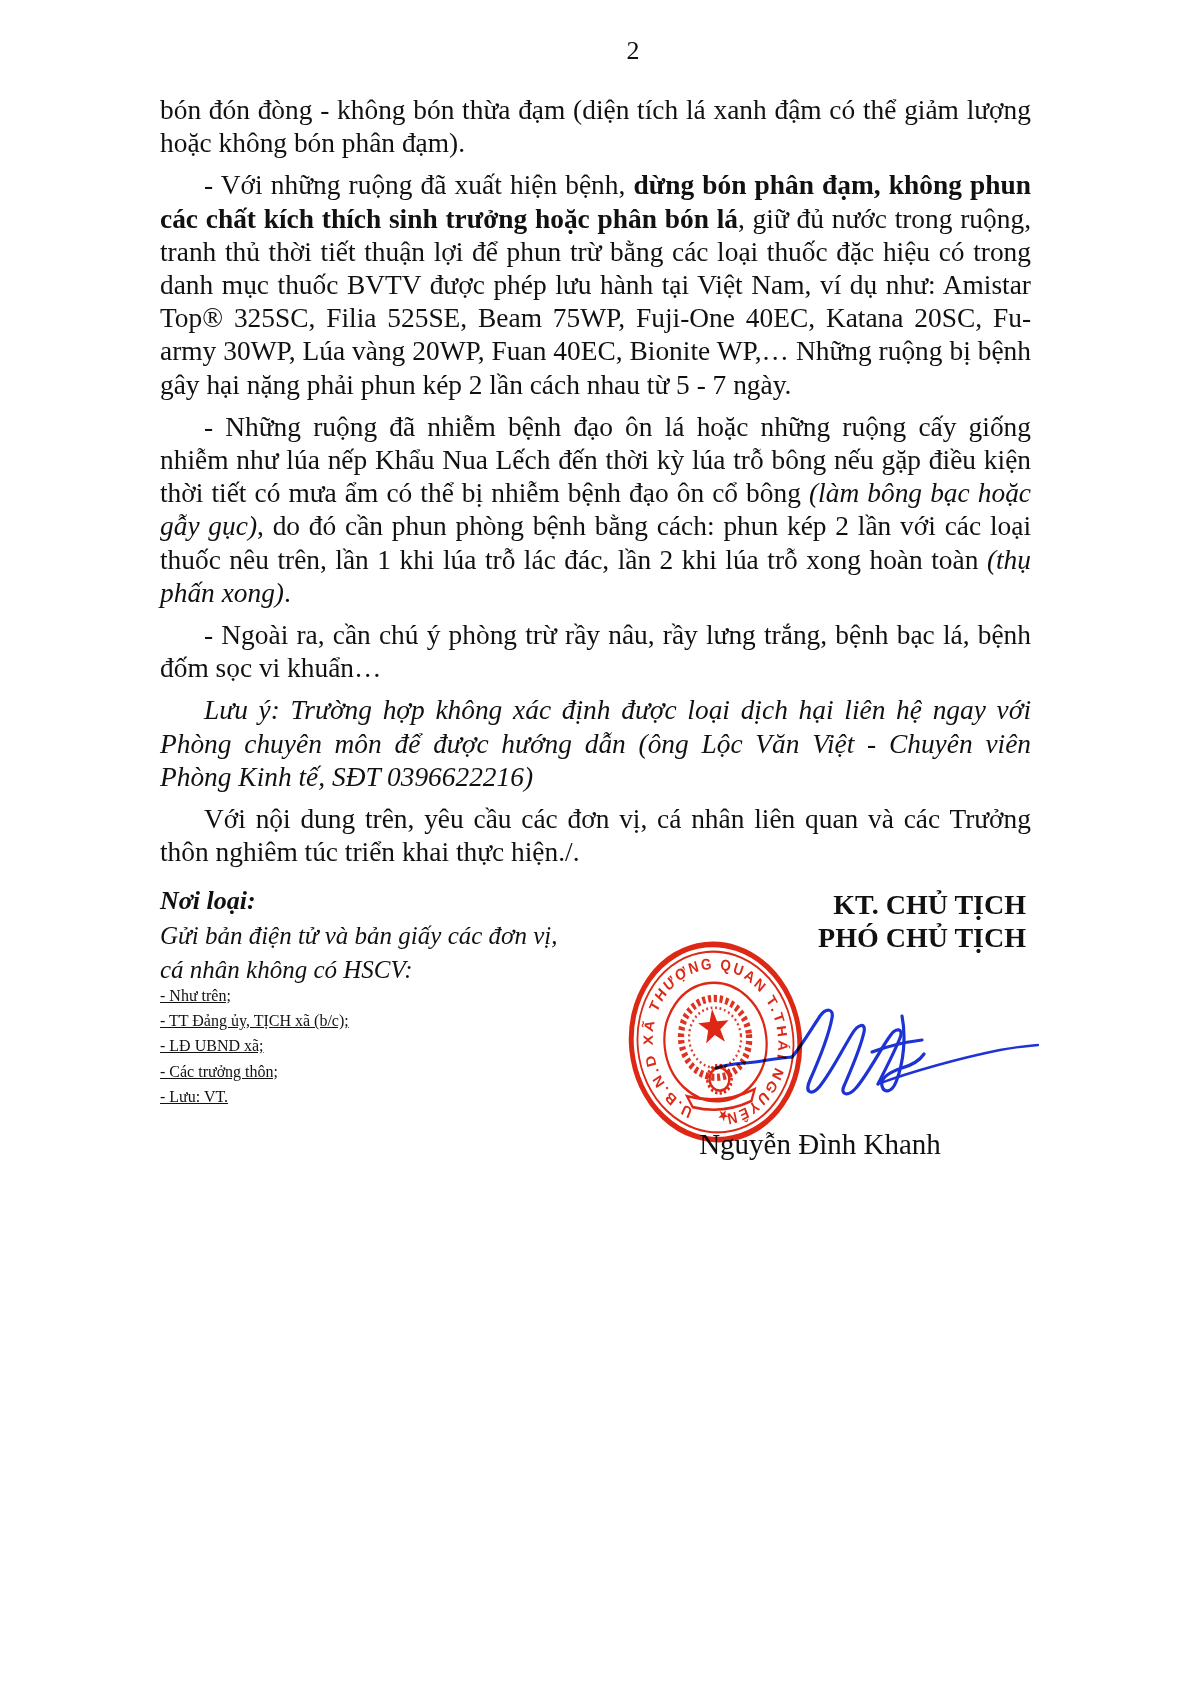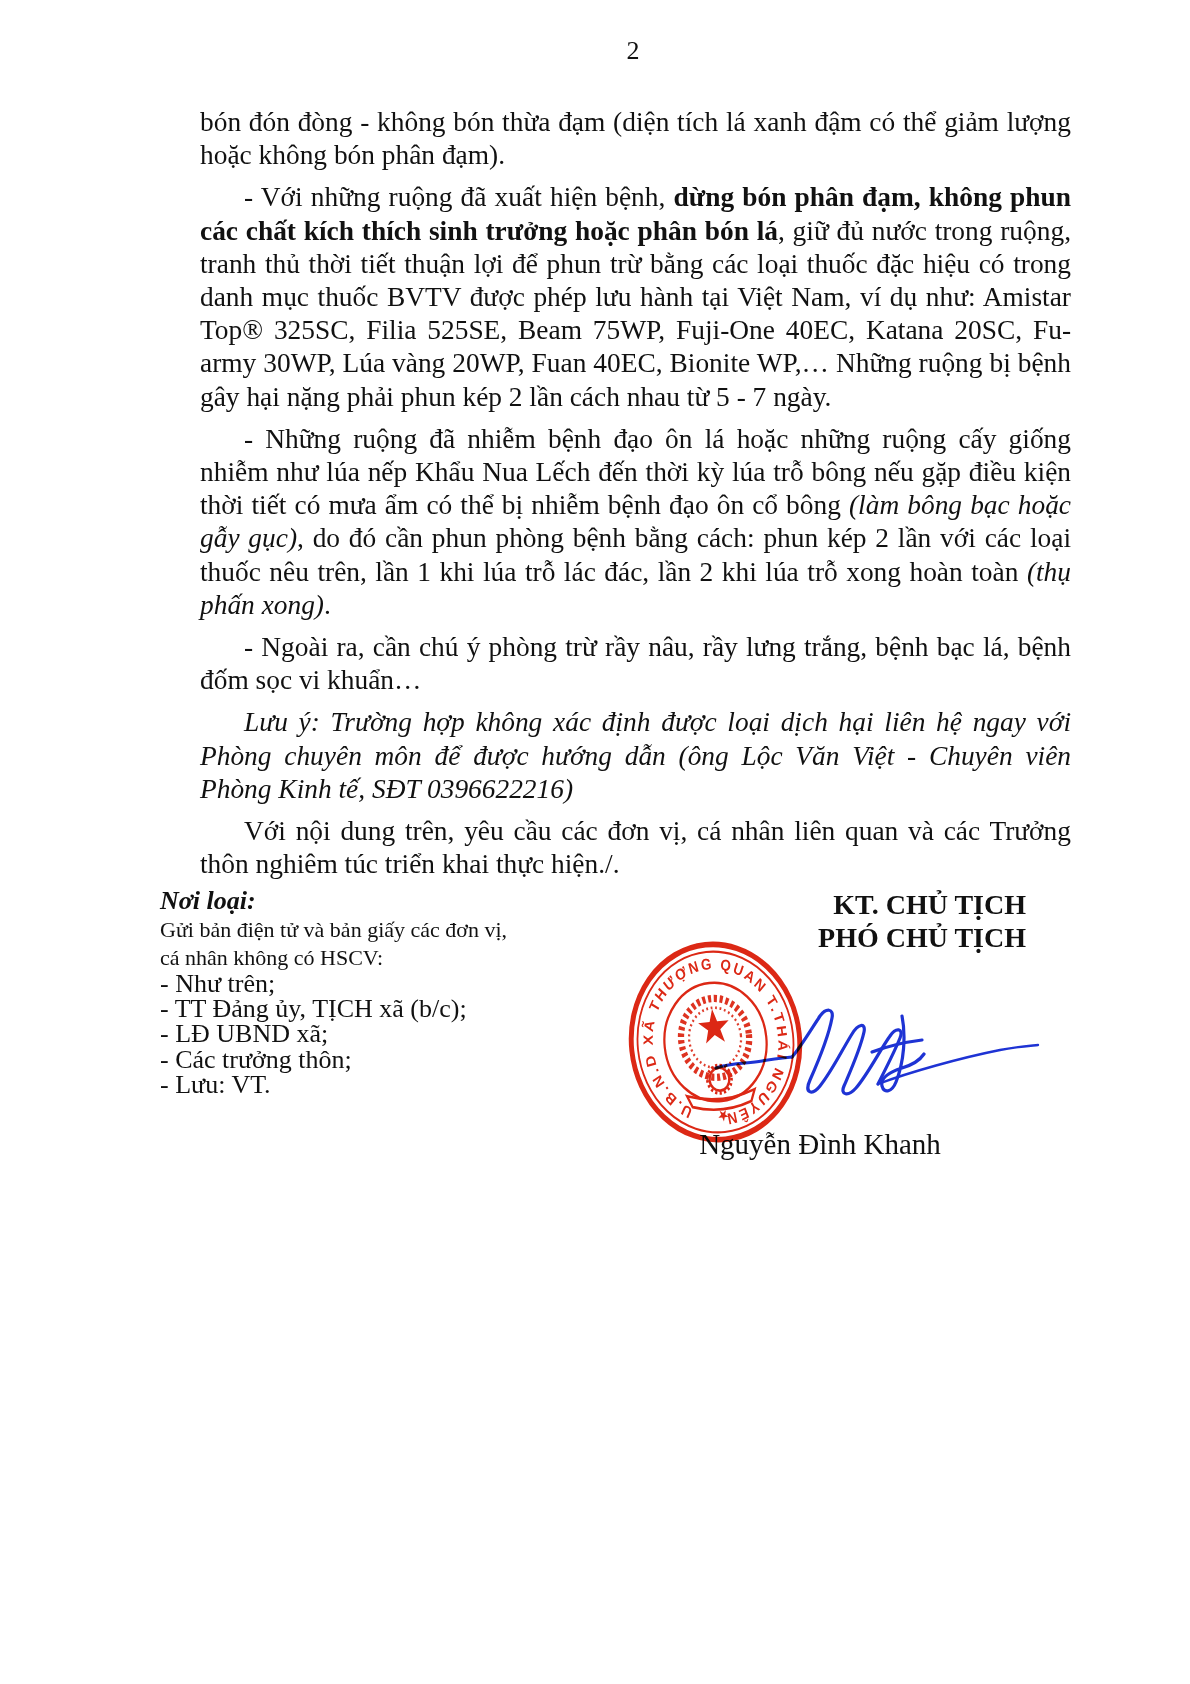--- a/index.html
+++ b/index.html
@@ -13,42 +13,42 @@
     overflow: hidden;
   }
   .page-number {
     position: absolute;
     left: 600px; top: 36px; width: 66px;
     text-align: center;
     font-size: 26px;
   }
   .doc-body {
     position: absolute;
-    left: 160px; top: 106px; width: 871px;
+    left: 160px; top: 94px; width: 871px;
     font-size: 27.4px;
     line-height: 33.2px;
     text-align: justify;
-    margin-left: 40px;
   }
   .doc-body p { margin: 0 0 9px 0; text-indent: 44px; }
   .doc-body p.cont { text-indent: 0; }
   .b { font-weight: bold; }
   .i { font-style: italic; }
   .recipients {
     position: absolute;
     left: 160px; top: 886px; width: 430px;
   }
   .recipients-title {
     font-weight: bold; font-style: italic;
     font-size: 26px; line-height: 30px;
   }
   .recipients-note {
-    font-size: 22px; line-height: 27.5px;
+    font-style: italic;
+    font-size: 25px; line-height: 27.5px; margin-top: 6px;
   }
-  .recipients-list { font-size: 26px; line-height: 25.2px; }
+  .recipients-list { font-size: 16px; line-height: 25.2px; text-decoration: underline; }
   .recipients-list div { white-space: nowrap; }
   .sign-title {
     position: absolute;
     left: 582px; top: 888px; width: 444px;
     text-align: right;
     font-weight: bold;
     font-size: 28px; line-height: 33px;
   }
   .signer-name {
     position: absolute;

